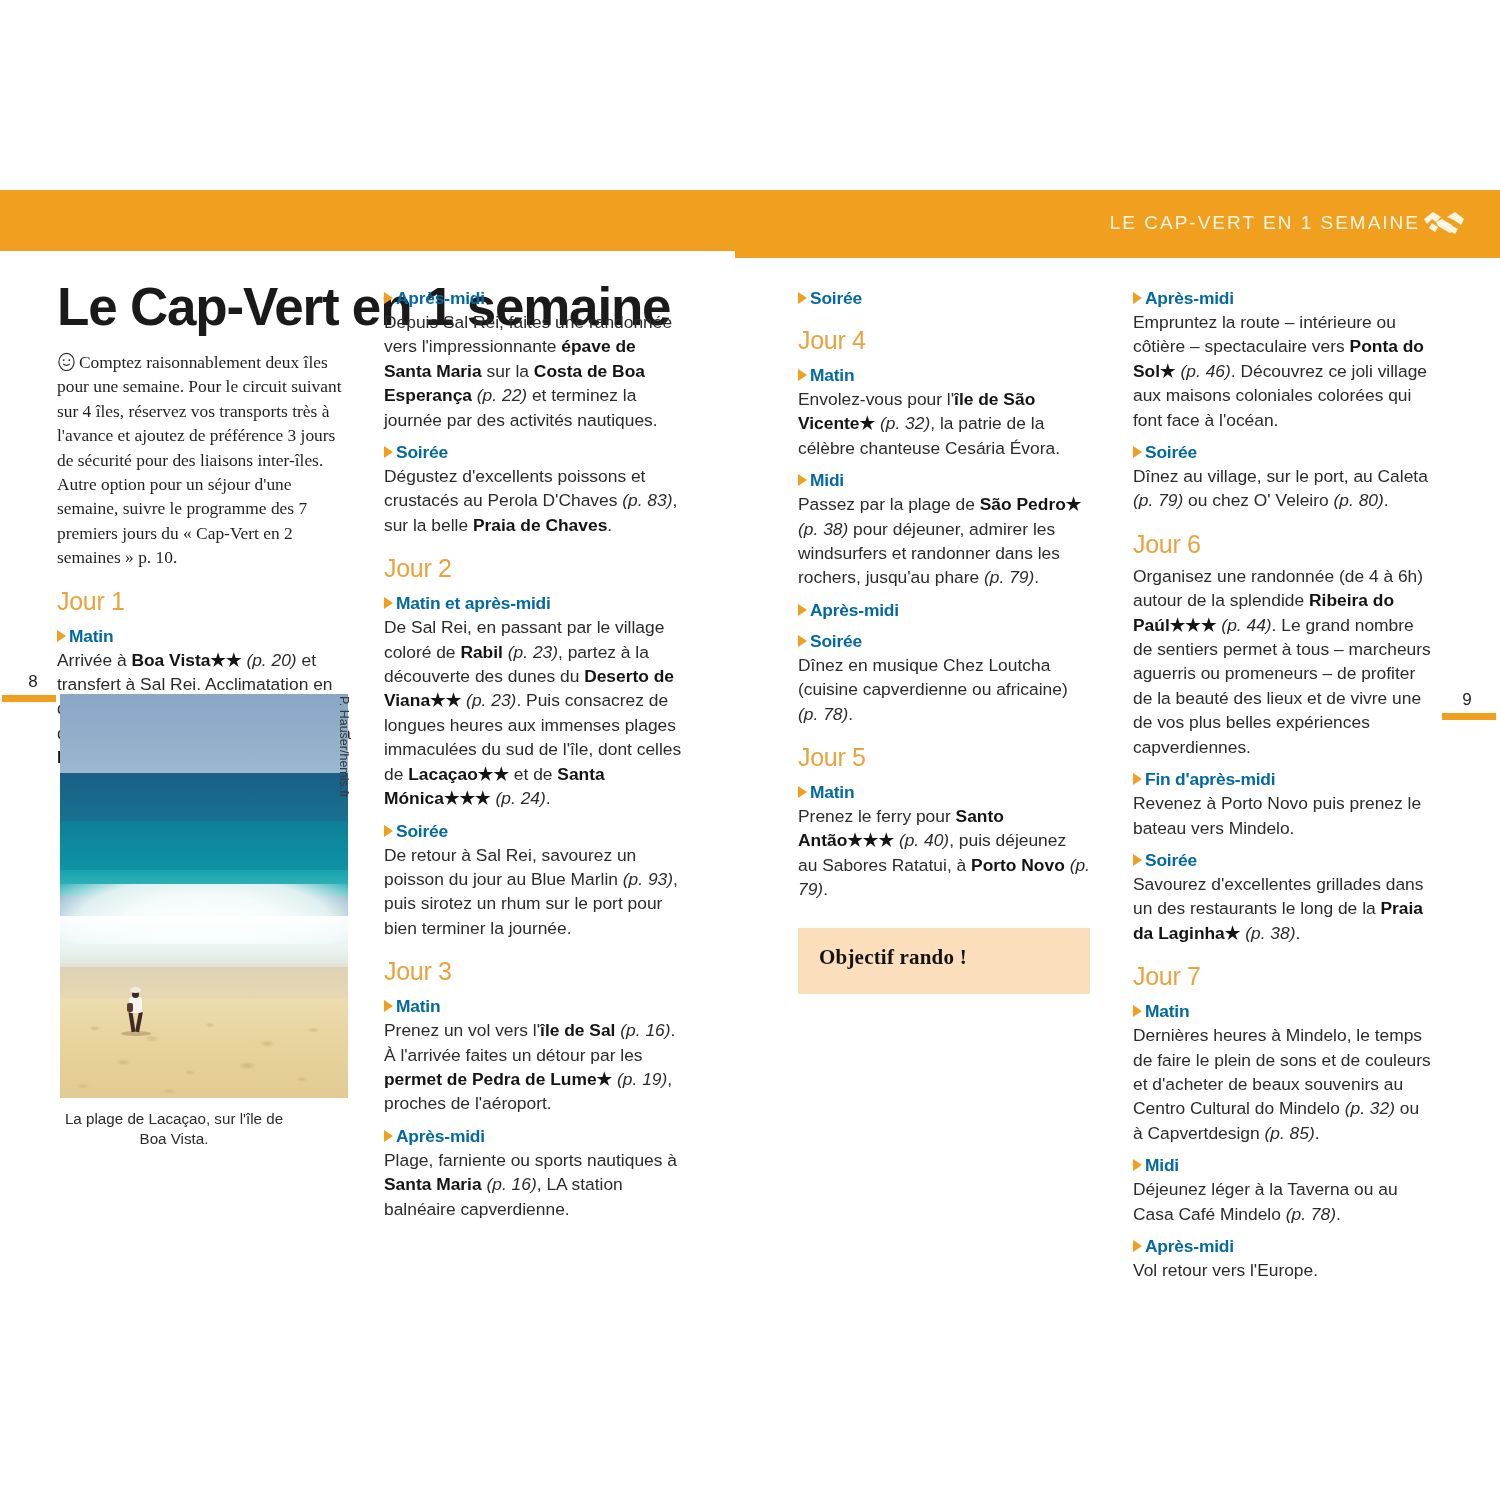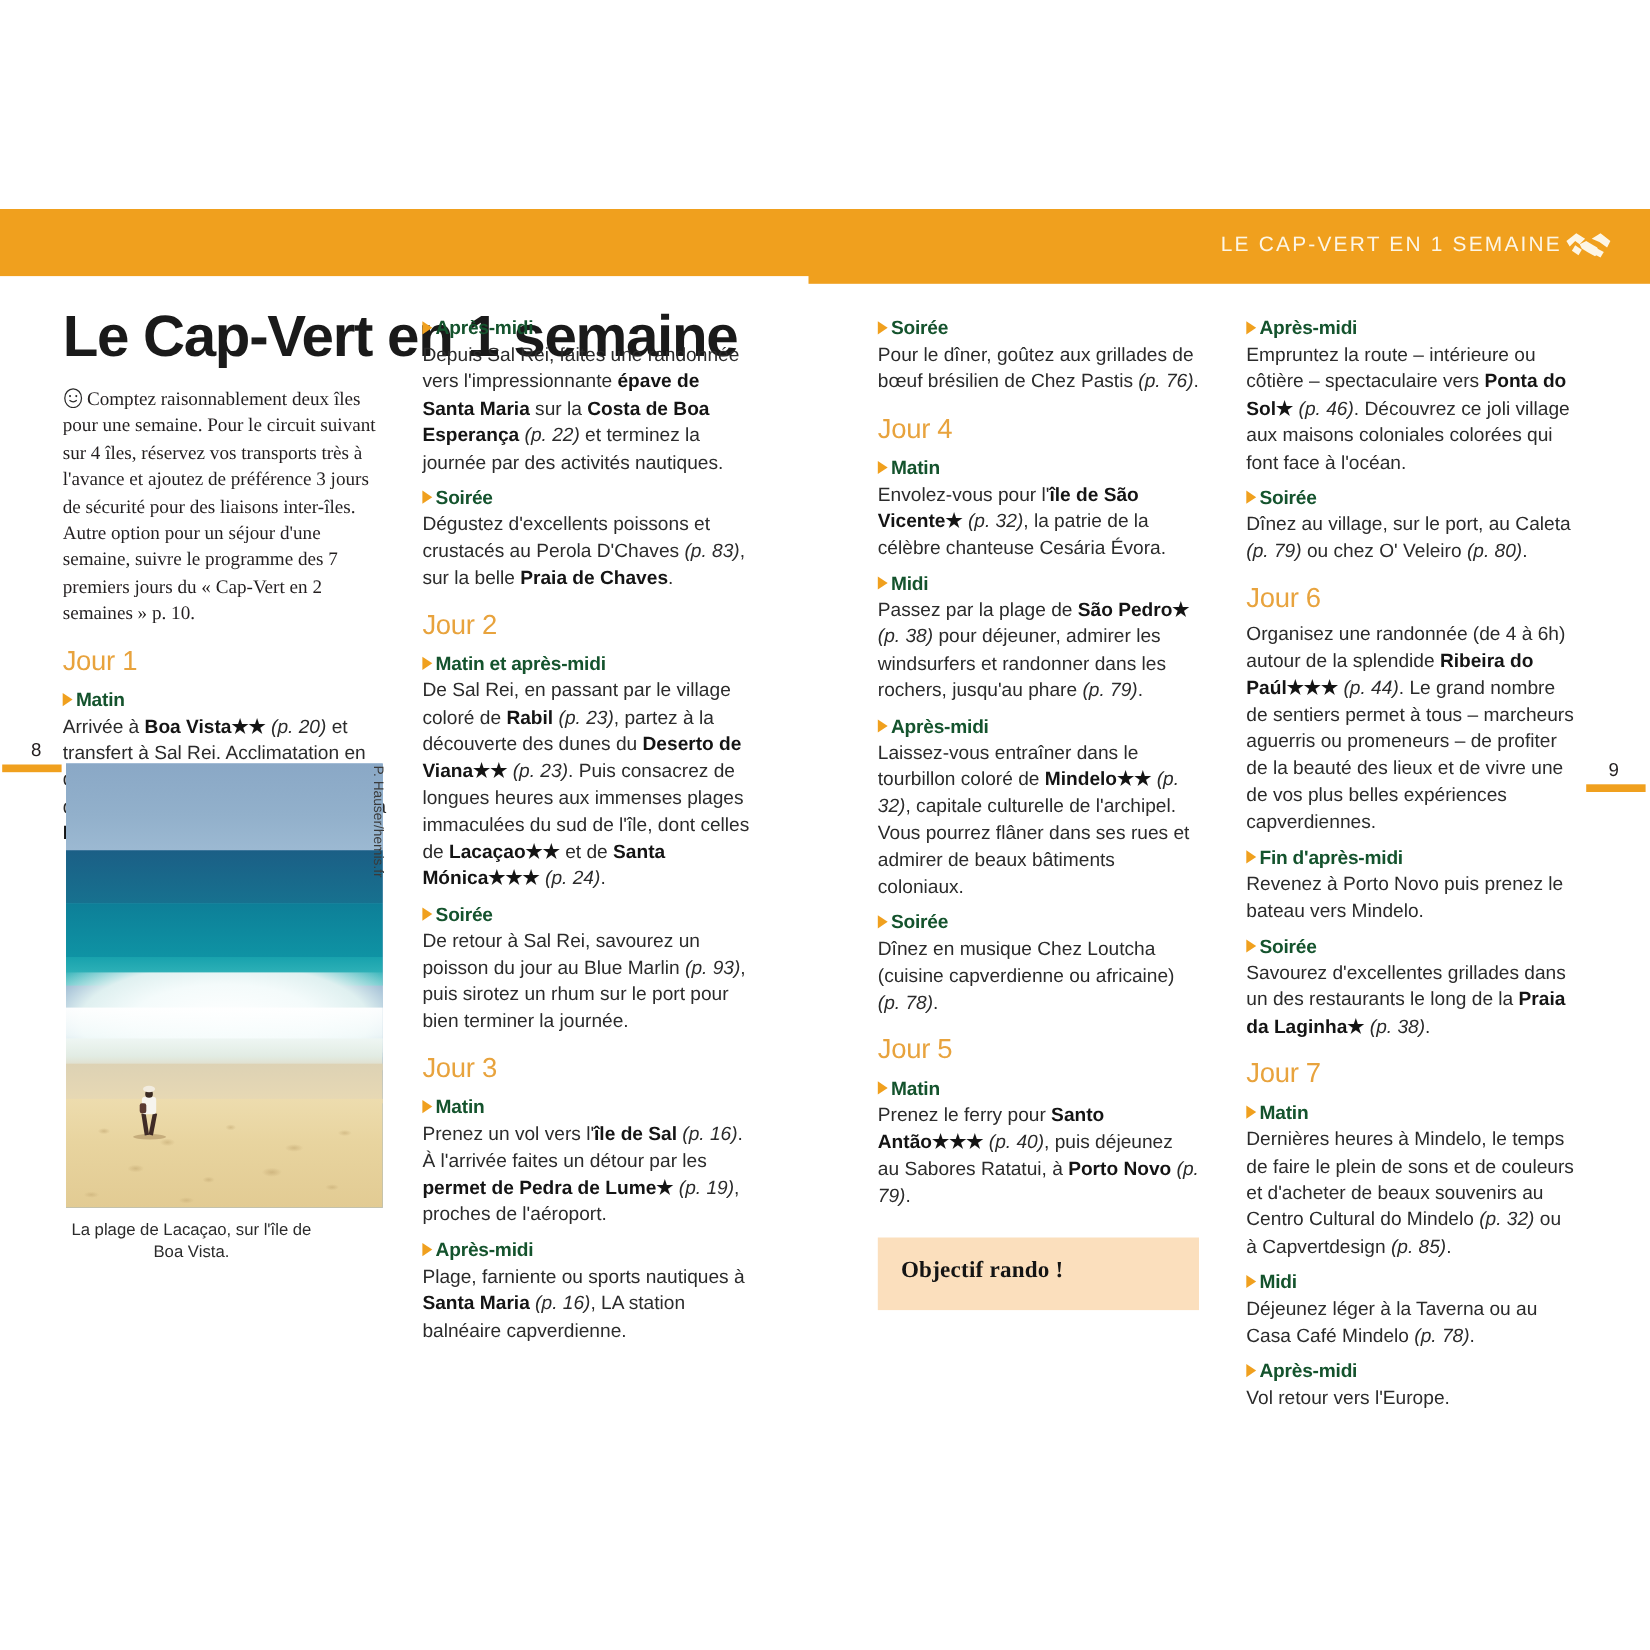--- a/index.html
+++ b/index.html
@@ -127,21 +127,21 @@
     font-weight: 400;
     color: #e8a33d;
     margin: 17px 0 5px 0;
     letter-spacing: -0.3px;
   }
   .col .day-heading:first-child { margin-top: 0; }
 
   .slot-heading {
     font-size: 17.4px;
     font-weight: 700;
-    color: #14532d;
+    color: #0369a1;
     margin: 9px 0 1px 0;
     line-height: 22px;
     letter-spacing: -0.2px;
   }
   .slot-heading .tri {
     display: inline-block;
     width: 0;
     height: 0;
     border-left: 9px solid #f0a01e;
     border-top: 6.5px solid transparent;
@@ -349,29 +349,27 @@
 
   <div class="day-heading">Jour 3</div>
   <div class="slot-heading"><span class="tri"></span><span>Matin</span></div>
   <p class="body-text">Prenez un vol vers l'<b>île de Sal</b> <i>(p. 16)</i>. À l'arrivée faites un détour par les <b>permet de Pedra de Lume★</b> <i>(p. 19)</i>, proches de l'aéroport.</p>
   <div class="slot-heading"><span class="tri"></span><span>Après-midi</span></div>
   <p class="body-text">Plage, farniente ou sports nautiques à <b>Santa Maria</b> <i>(p. 16)</i>, LA station balnéaire capverdienne.</p>
 </div>
 
 <div class="col" id="col3">
   <div class="slot-heading"><span class="tri"></span><span>Soirée</span></div>
-  <p class="body-text">Pour le dîner, goûtez aux grillades de bœuf brésilien de Chez Pastis <i>(p. 76)</i>.</p>
 
   <div class="day-heading">Jour 4</div>
   <div class="slot-heading"><span class="tri"></span><span>Matin</span></div>
   <p class="body-text">Envolez-vous pour l'<b>île de São Vicente★</b> <i>(p. 32)</i>, la patrie de la célèbre chanteuse Cesária Évora.</p>
   <div class="slot-heading"><span class="tri"></span><span>Midi</span></div>
   <p class="body-text">Passez par la plage de <b>São Pedro★</b> <i>(p. 38)</i> pour déjeuner, admirer les windsurfers et randonner dans les rochers, jusqu'au phare <i>(p. 79)</i>.</p>
   <div class="slot-heading"><span class="tri"></span><span>Après-midi</span></div>
-  <p class="body-text">Laissez-vous entraîner dans le tourbillon coloré de <b>Mindelo★★</b> <i>(p. 32)</i>, capitale culturelle de l'archipel. Vous pourrez flâner dans ses rues et admirer de beaux bâtiments coloniaux.</p>
   <div class="slot-heading"><span class="tri"></span><span>Soirée</span></div>
   <p class="body-text">Dînez en musique Chez Loutcha (cuisine capverdienne ou africaine) <i>(p. 78)</i>.</p>
 
   <div class="day-heading">Jour 5</div>
   <div class="slot-heading"><span class="tri"></span><span>Matin</span></div>
   <p class="body-text">Prenez le ferry pour <b>Santo Antão★★★</b> <i>(p. 40)</i>, puis déjeunez au Sabores Ratatui, à <b>Porto Novo</b> <i>(p. 79)</i>.</p>
 
   <div class="info-box">
     <div class="info-box-title">Objectif rando !</div>
   </div>

